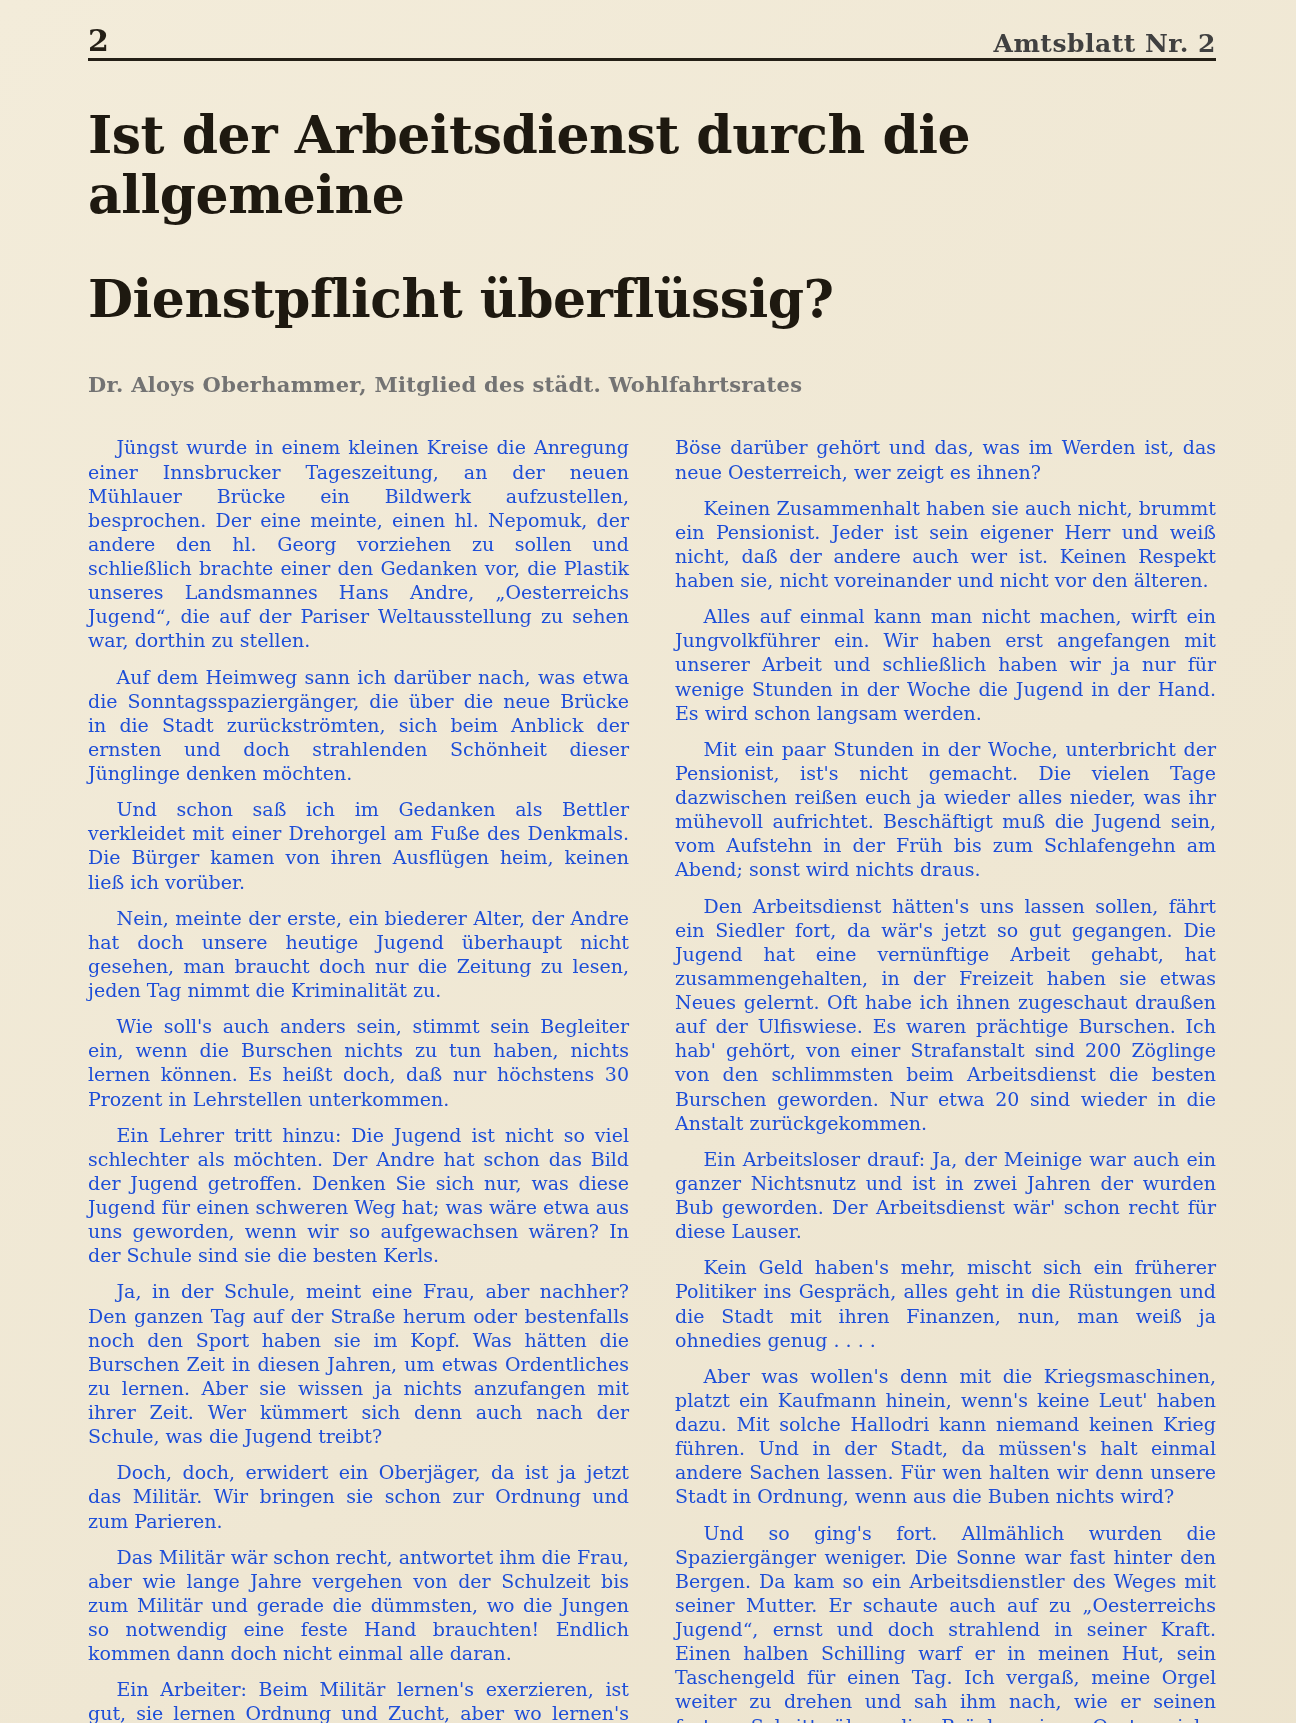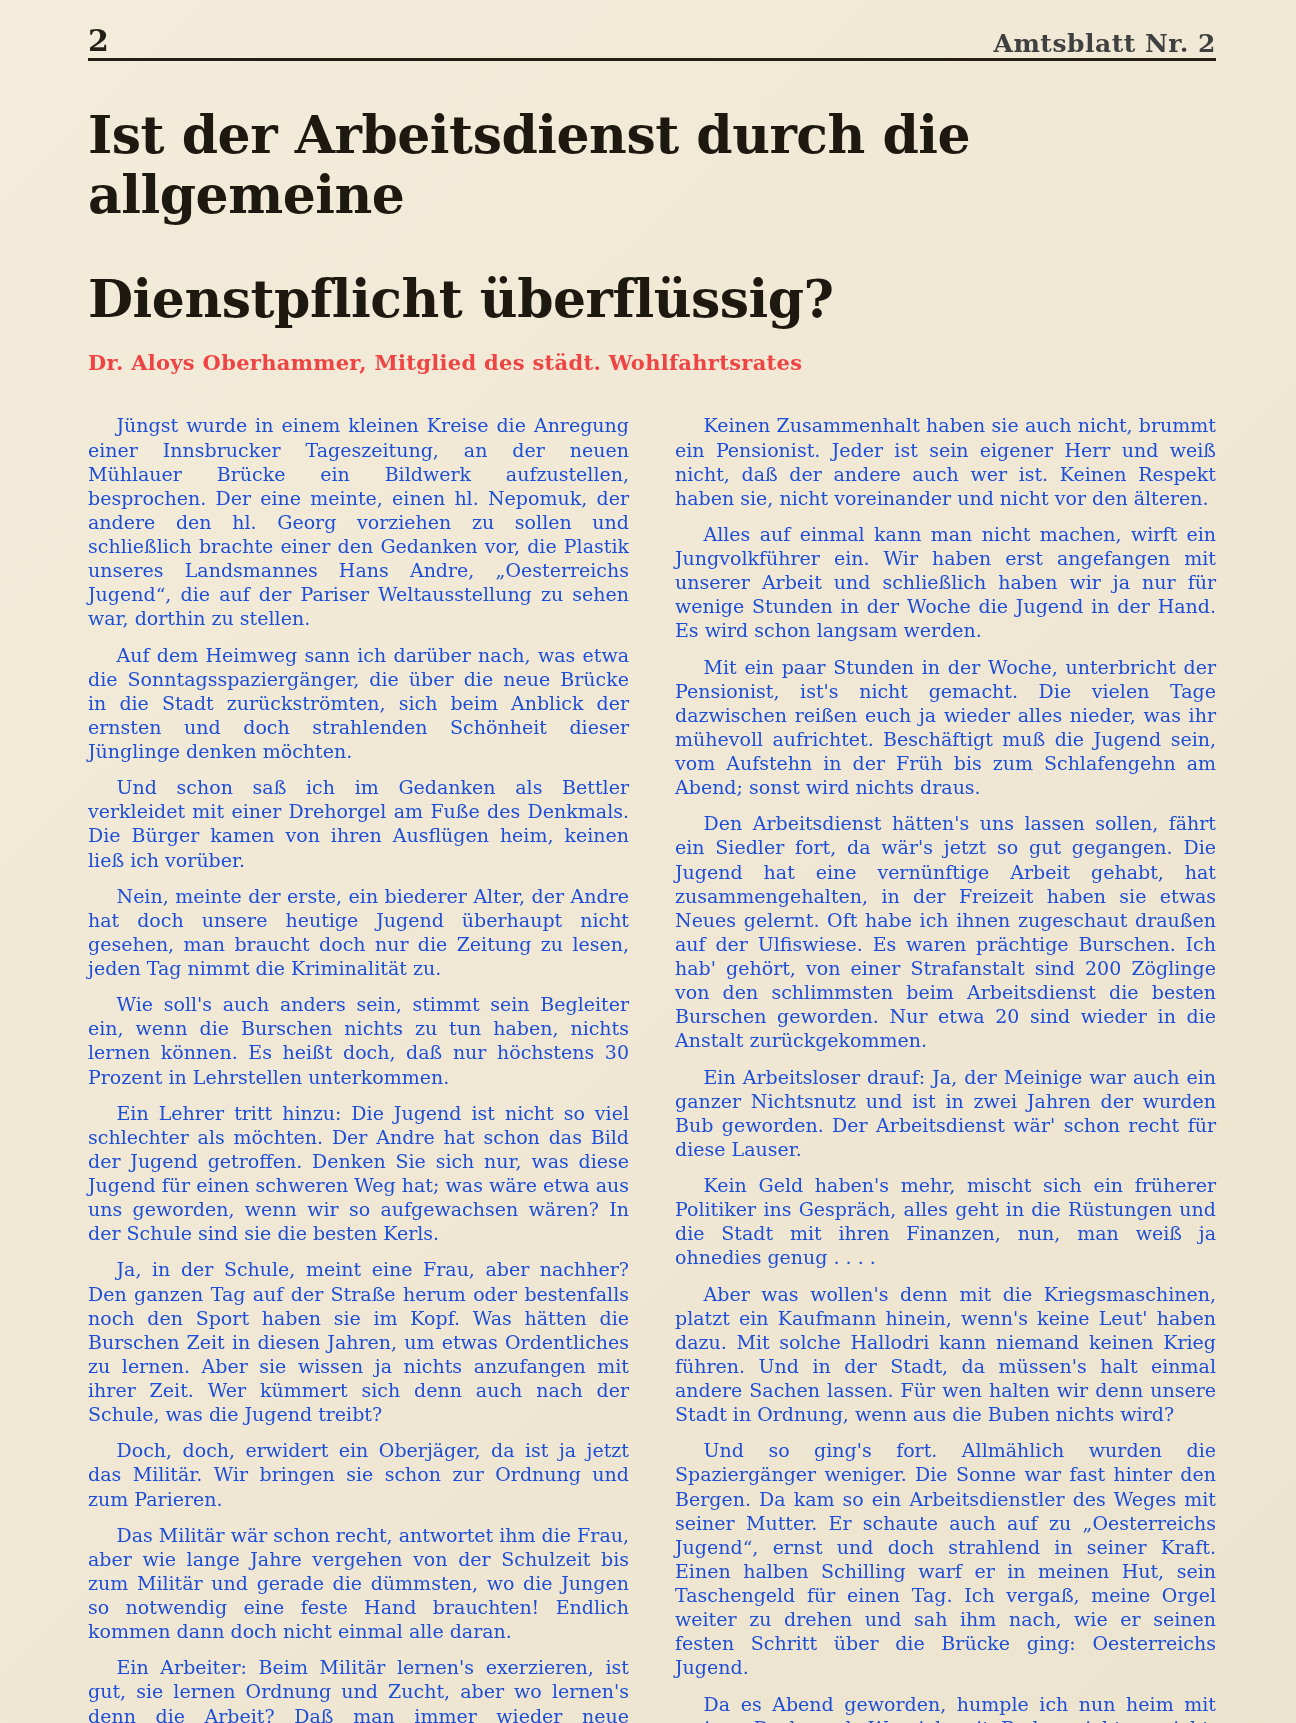--- a/index.html
+++ b/index.html
@@ -50,29 +50,29 @@
     font-size: 52px;
     font-weight: bold;
     color: #1e1910;
     line-height: 1.15;
     letter-spacing: -0.5px;
     margin-top: 44px;
   }
   .headline-row2 {
     display: flex;
     align-items: baseline;
-    gap: 22px;
     flex-wrap: wrap;
   }
   .byline {
     font-size: 21px;
     font-weight: bold;
-    color: #ef4444;
+    color: #737373;
     letter-spacing: 0.3px;
     white-space: nowrap;
+    margin-top: 44px;
   }
   
   .article-body {
     display: flex;
     gap: 46px;
     margin-top: 8px;
   }
   .column {
     flex: 1 1 0;
     min-width: 0;
@@ -118,20 +118,21 @@
       <p>Ein Lehrer tritt hinzu: Die Jugend ist nicht so viel schlechter als möchten. Der Andre hat schon das Bild der Jugend getroffen. Denken Sie sich nur, was diese Jugend für einen schweren Weg hat; was wäre etwa aus uns geworden, wenn wir so aufgewachsen wären? In der Schule sind sie die besten Kerls.</p>
       <p>Ja, in der Schule, meint eine Frau, aber nachher? Den ganzen Tag auf der Straße herum oder bestenfalls noch den Sport haben sie im Kopf. Was hätten die Burschen Zeit in diesen Jahren, um etwas Ordentliches zu lernen. Aber sie wissen ja nichts anzufangen mit ihrer Zeit. Wer kümmert sich denn auch nach der Schule, was die Jugend treibt?</p>
       <p>Doch, doch, erwidert ein Oberjäger, da ist ja jetzt das Militär. Wir bringen sie schon zur Ordnung und zum Parieren.</p>
       <p>Das Militär wär schon recht, antwortet ihm die Frau, aber wie lange Jahre vergehen von der Schulzeit bis zum Militär und gerade die dümmsten, wo die Jungen so notwendig eine feste Hand brauchten! Endlich kommen dann doch nicht einmal alle daran.</p>
       <p>Ein Arbeiter: Beim Militär lernen's exerzieren, ist gut, sie lernen Ordnung und Zucht, aber wo lernen's denn die Arbeit? Daß man immer wieder neue Maschinen braucht, das versteht ein jeder, aber daß die junge Arbeitskraft ungelernt und ungeübt zugrund geht und nie brauchbar wird, das versteht, scheint's, keiner.</p>
       <p>Mit der Politik fangen's auch schon an, sagt seine Frau und jeder meint's besser zu verstehen mit unserem Staat: nichts scheint ihnen gut und schön. Keine Liebe haben's zum Vaterland.</p>
 
     </div>
 
     <div class="column">
+      <p class="no-indent">Böse darüber gehört und das, was im Werden ist, das neue Oesterreich, wer zeigt es ihnen?</p>
       <p>Keinen Zusammenhalt haben sie auch nicht, brummt ein Pensionist. Jeder ist sein eigener Herr und weiß nicht, daß der andere auch wer ist. Keinen Respekt haben sie, nicht voreinander und nicht vor den älteren.</p>
       <p>Alles auf einmal kann man nicht machen, wirft ein Jungvolkführer ein. Wir haben erst angefangen mit unserer Arbeit und schließlich haben wir ja nur für wenige Stunden in der Woche die Jugend in der Hand. Es wird schon langsam werden.</p>
       <p>Mit ein paar Stunden in der Woche, unterbricht der Pensionist, ist's nicht gemacht. Die vielen Tage dazwischen reißen euch ja wieder alles nieder, was ihr mühevoll aufrichtet. Beschäftigt muß die Jugend sein, vom Aufstehn in der Früh bis zum Schlafengehn am Abend; sonst wird nichts draus.</p>
       <p>Den Arbeitsdienst hätten's uns lassen sollen, fährt ein Siedler fort, da wär's jetzt so gut gegangen. Die Jugend hat eine vernünftige Arbeit gehabt, hat zusammengehalten, in der Freizeit haben sie etwas Neues gelernt. Oft habe ich ihnen zugeschaut draußen auf der Ulfiswiese. Es waren prächtige Burschen. Ich hab' gehört, von einer Strafanstalt sind 200 Zöglinge von den schlimmsten beim Arbeitsdienst die besten Burschen geworden. Nur etwa 20 sind wieder in die Anstalt zurückgekommen.</p>
       <p>Ein Arbeitsloser drauf: Ja, der Meinige war auch ein ganzer Nichtsnutz und ist in zwei Jahren der wurden Bub geworden. Der Arbeitsdienst wär' schon recht für diese Lauser.</p>
       <p>Kein Geld haben's mehr, mischt sich ein früherer Politiker ins Gespräch, alles geht in die Rüstungen und die Stadt mit ihren Finanzen, nun, man weiß ja ohnedies genug . . . .</p>
       <p>Aber was wollen's denn mit die Kriegsmaschinen, platzt ein Kaufmann hinein, wenn's keine Leut' haben dazu. Mit solche Hallodri kann niemand keinen Krieg führen. Und in der Stadt, da müssen's halt einmal andere Sachen lassen. Für wen halten wir denn unsere Stadt in Ordnung, wenn aus die Buben nichts wird?</p>
       <p>Und so ging's fort. Allmählich wurden die Spaziergänger weniger. Die Sonne war fast hinter den Bergen. Da kam so ein Arbeitsdienstler des Weges mit seiner Mutter. Er schaute auch auf zu „Oesterreichs Jugend“, ernst und doch strahlend in seiner Kraft. Einen halben Schilling warf er in meinen Hut, sein Taschengeld für einen Tag. Ich vergaß, meine Orgel weiter zu drehen und sah ihm nach, wie er seinen festen Schritt über die Brücke ging: Oesterreichs Jugend.</p>
       <p>Da es Abend geworden, humple ich nun heim mit meiner Drehorgel. Was ich mit Reden nicht erreicht, die Jahre durch, das möchte ich auf meiner Drehorgel immerfort spielen, so eintönig und gleichmäßig, daß alle Bürger mich schon verwünschen, so unmusikalisch, daß mich keiner mehr hören will, so unaufhörlich, daß jeder meine Walze kennt und sie im Schlaf noch in den Ohren hat:</p>
 

